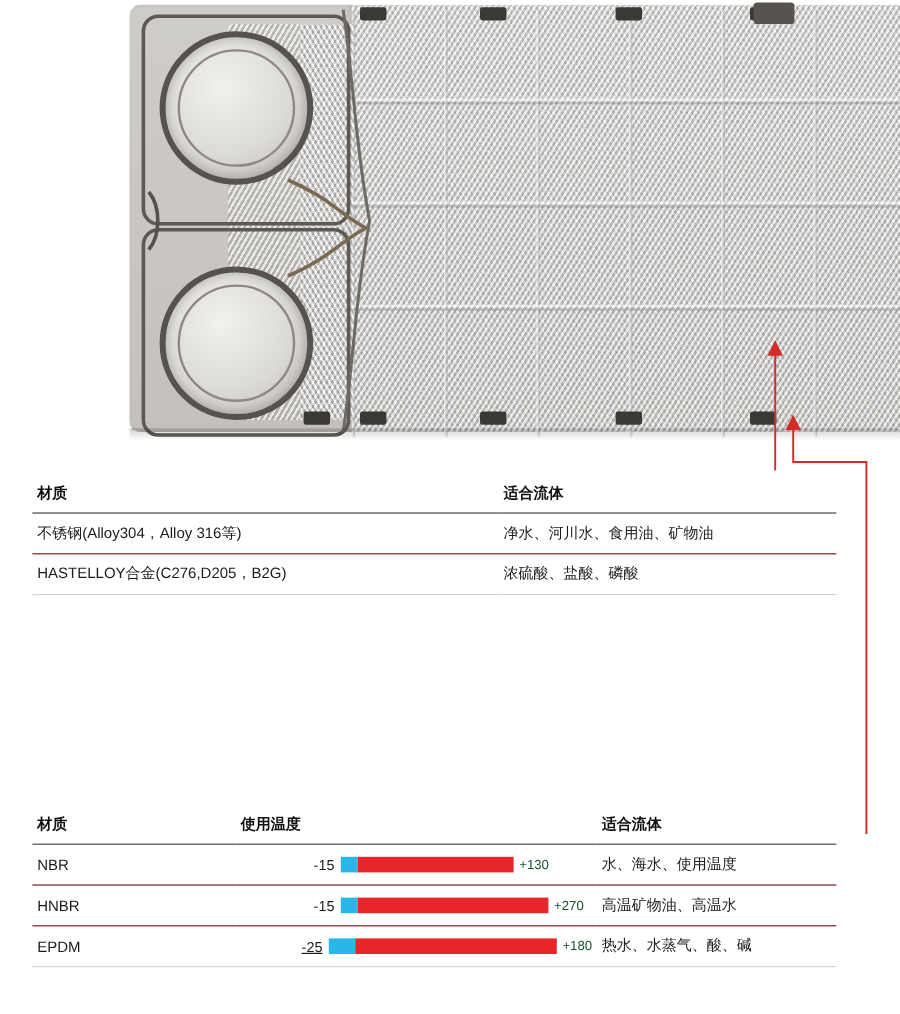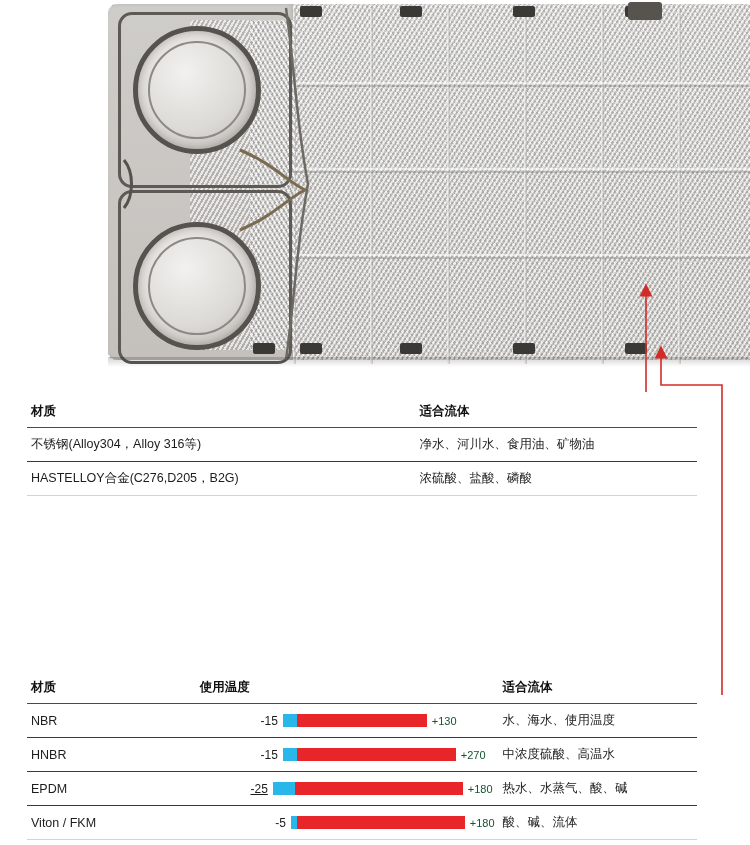--- a/index.html
+++ b/index.html
@@ -321,45 +321,31 @@
         <td>
           <div class="tempcell">
             <div class="tmin" style="width:78px;">-15</div>
             <div class="barwrap">
               <div class="bar-cold" style="width: 14px; background: rgb(41, 182, 232);"></div>
               <div class="bar-hot" style="width: 159px; background: rgb(232, 38, 42);"></div>
             </div>
             <div class="tmax">+270</div>
           </div>
         </td>
-        <td>中浓度硫酸、高温水</td>
+        <td>高温矿物油、高温水</td>
       </tr>
       <tr>
         <td>EPDM</td>
         <td>
           <div class="tempcell">
             <div class="tmin" style="width:68px;text-decoration:underline;">-25</div>
             <div class="barwrap">
               <div class="bar-cold" style="width: 22px; background: rgb(41, 182, 232);"></div>
               <div class="bar-hot" style="width: 168px; background: rgb(232, 38, 42);"></div>
             </div>
             <div class="tmax">+180</div>
           </div>
         </td>
         <td>热水、水蒸气、酸、碱</td>
       </tr>
-      <tr>
-        <td>Viton / FKM</td>
-        <td>
-          <div class="tempcell">
-            <div class="tmin" style="width:86px;">-5</div>
-            <div class="barwrap">
-              <div class="bar-cold" style="width: 6px; background: rgb(41, 182, 232);"></div>
-              <div class="bar-hot" style="width: 168px; background: rgb(232, 38, 42);"></div>
-            </div>
-            <div class="tmax">+180</div>
-          </div>
-        </td>
-        <td>酸、碱、流体</td>
-      </tr>
     </tbody>
   </table>
 </div>
 
 </body></html>

